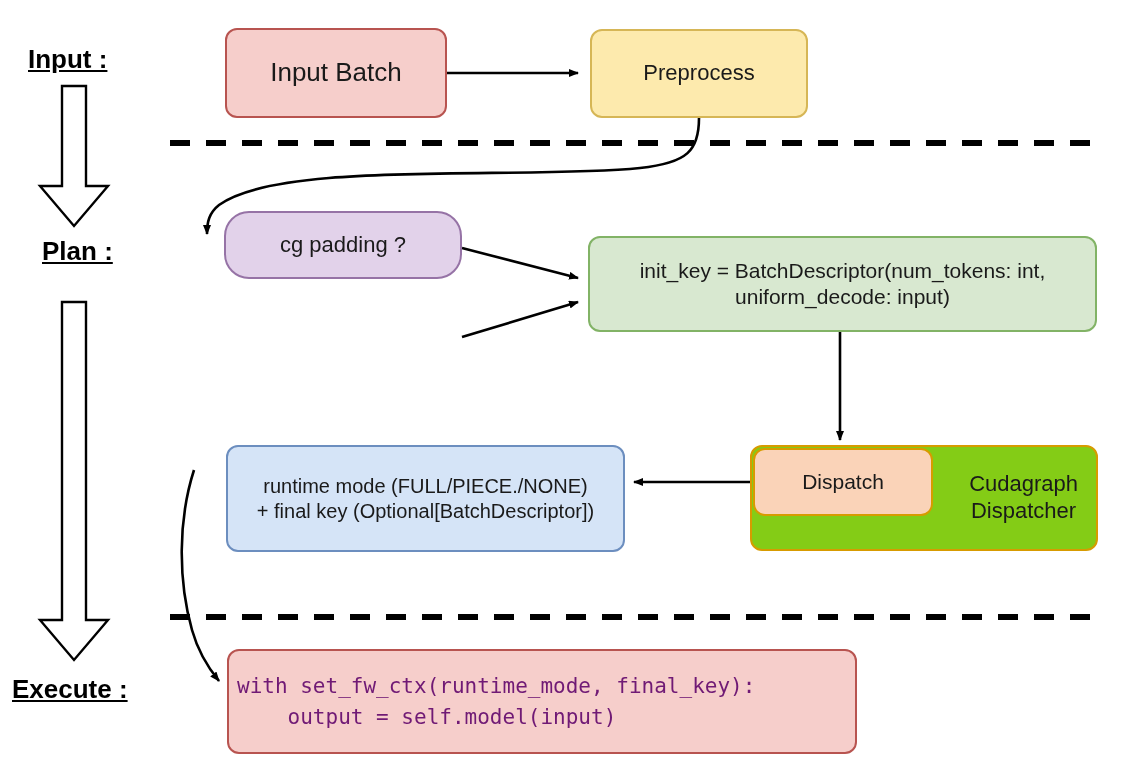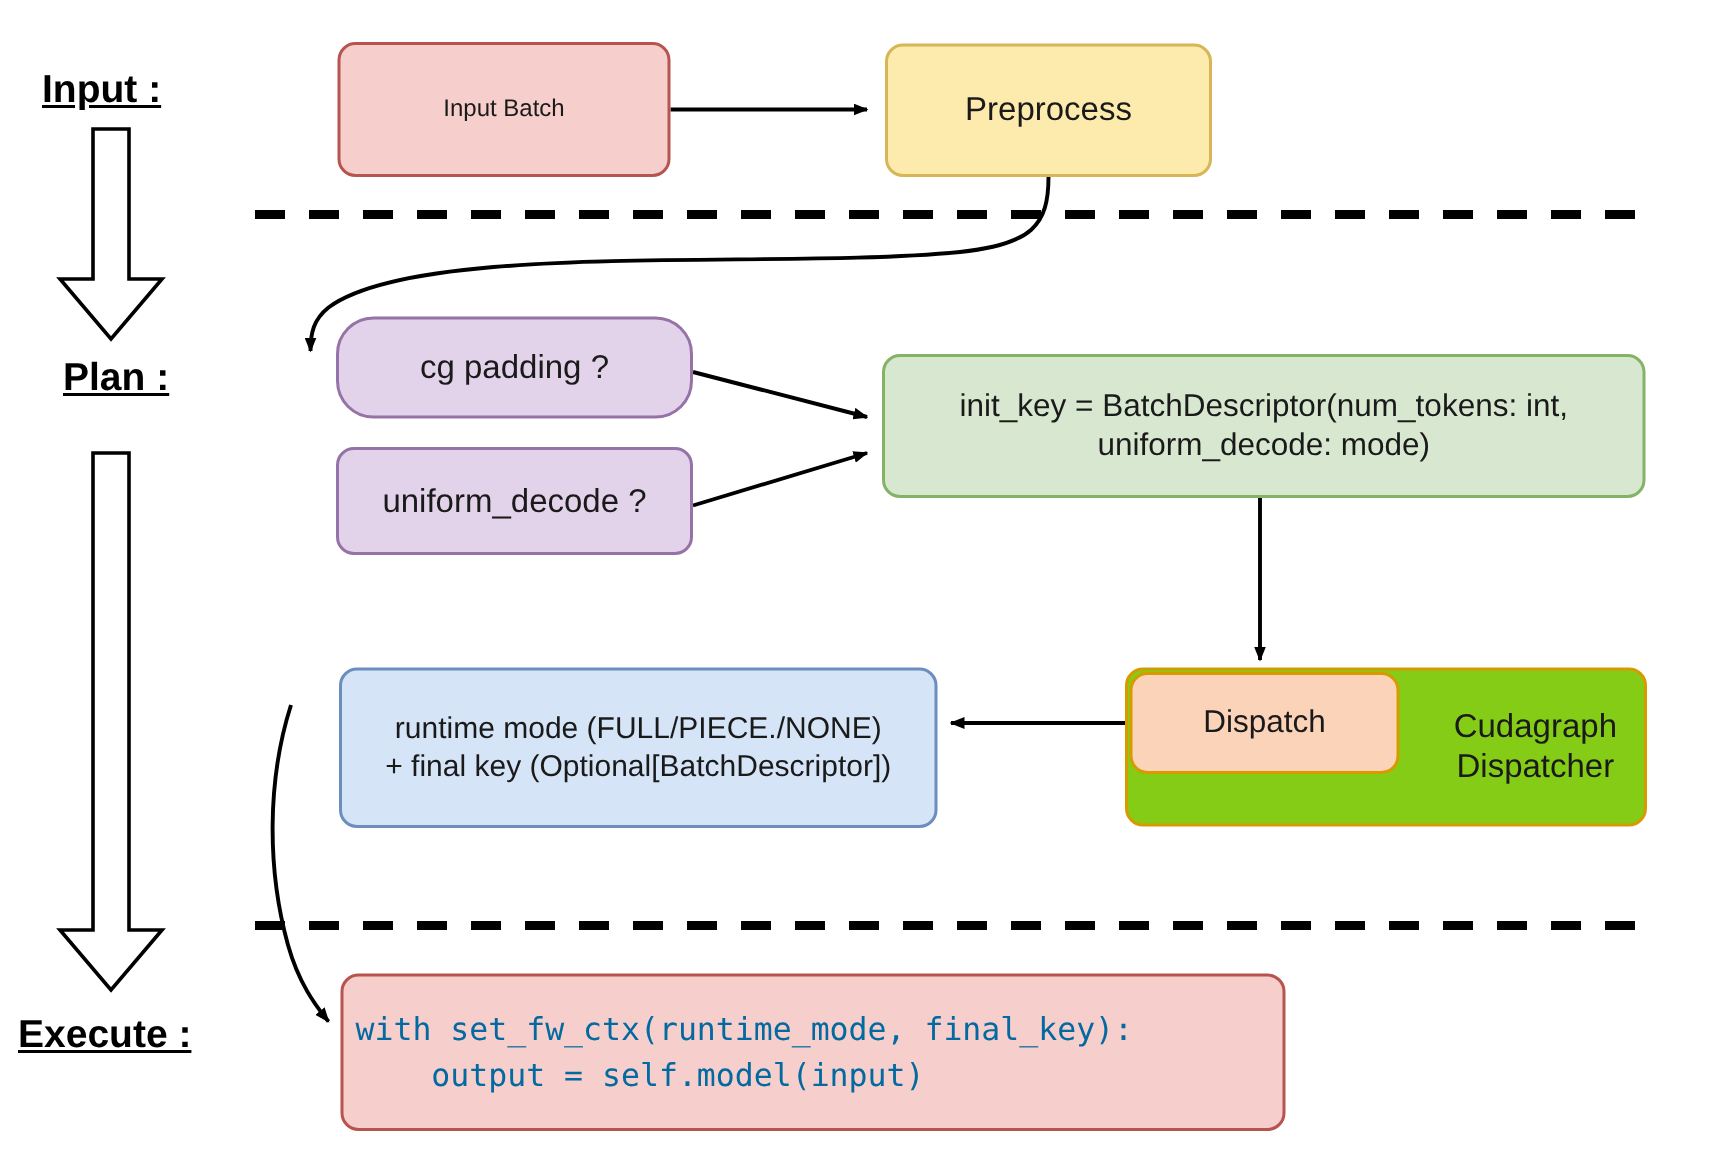--- a/index.html
+++ b/index.html
@@ -26,21 +26,21 @@
   .node.pink   {background:#f6cecb;border-color:#b85450;}
   .node.yellow {background:#fdeaad;border-color:#d6b656;}
   .node.purple {background:#e2d2ea;border-color:#9673a6;}
   .node.green  {background:#d8e8d0;border-color:#82b366;}
   .node.blue   {background:#d5e4f7;border-color:#6c8ebf;}
   .node.orange-outer{background:#84cc16;border-color:#d79b00;}
   .node.orange-inner{background:#fad3b8;border-color:#d79b00;}
 
   .node.code{
     font-family:"DejaVu Sans Mono", monospace;
-    font-size:21px;color:#0369a1;
+    font-size:21px;color:#701a75;
     justify-content:flex-start;align-items:center;
     text-align:left;white-space:pre;padding-left:8px;
     line-height:1.45;
   }
 
   
   #overlay{position:absolute;left:0;top:0;width:1142px;height:770px;
            pointer-events:none;}
 </style>
 </head>
@@ -74,30 +74,29 @@
 
     <line x1="752" y1="482" x2="634" y2="482" stroke="#000" stroke-width="2.6" marker-end="url(#arrowhead)"></line>
 
     <path d="M194,470 C178,520 178,580 192,630 C199,655 210,670 219,681" fill="none" stroke="#000" stroke-width="2.6" marker-end="url(#arrowhead)"></path>
   </svg>
 
   <div class="stage-label" style="left:28px;top:44px;">Input :</div>
   <div class="stage-label" style="left:42px;top:236px;">Plan :</div>
   <div class="stage-label" style="left:12px;top:674px;">Execute :</div>
 
-  <div class="node pink" style="left:225px;top:28px;width:222px;height:90px;font-size:16px;">Input Batch</div>
+  <div class="node pink" style="left:225px;top:28px;width:222px;height:90px;font-size:26px;">Input Batch</div>
 
   <div class="node yellow" style="left:590px;top:29px;width:218px;height:89px;font-size:22px;">Preprocess</div>
 
   <div class="node purple" style="left:224px;top:211px;width:238px;height:68px;font-size:22px;border-radius:25px;">cg padding ?</div>
 
-  <div class="node purple" style="left:224px;top:298px;width:238px;height:72px;font-size:22px;">uniform_decode ?</div>
 
   <div class="node green" style="left:588px;top:236px;width:509px;height:96px;font-size:21px;white-space:pre-line;">init_key = BatchDescriptor(num_tokens: int,
-uniform_decode: mode)</div>
+uniform_decode: input)</div>
 
   <div class="node blue" style="left:226px;top:445px;width:399px;height:107px;font-size:20px;white-space:pre-line;">runtime mode (FULL/PIECE./NONE)
 + final key (Optional[BatchDescriptor])</div>
 
   <div class="node orange-outer" style="left:750px;top:445px;width:348px;height:106px;font-size:22px;
               white-space:pre-line;justify-content:flex-end;padding-right:18px;">Cudagraph
 Dispatcher</div>
 
   <div class="node orange-inner" style="left:753px;top:448px;width:180px;height:68px;font-size:21px;">Dispatch</div>
 

